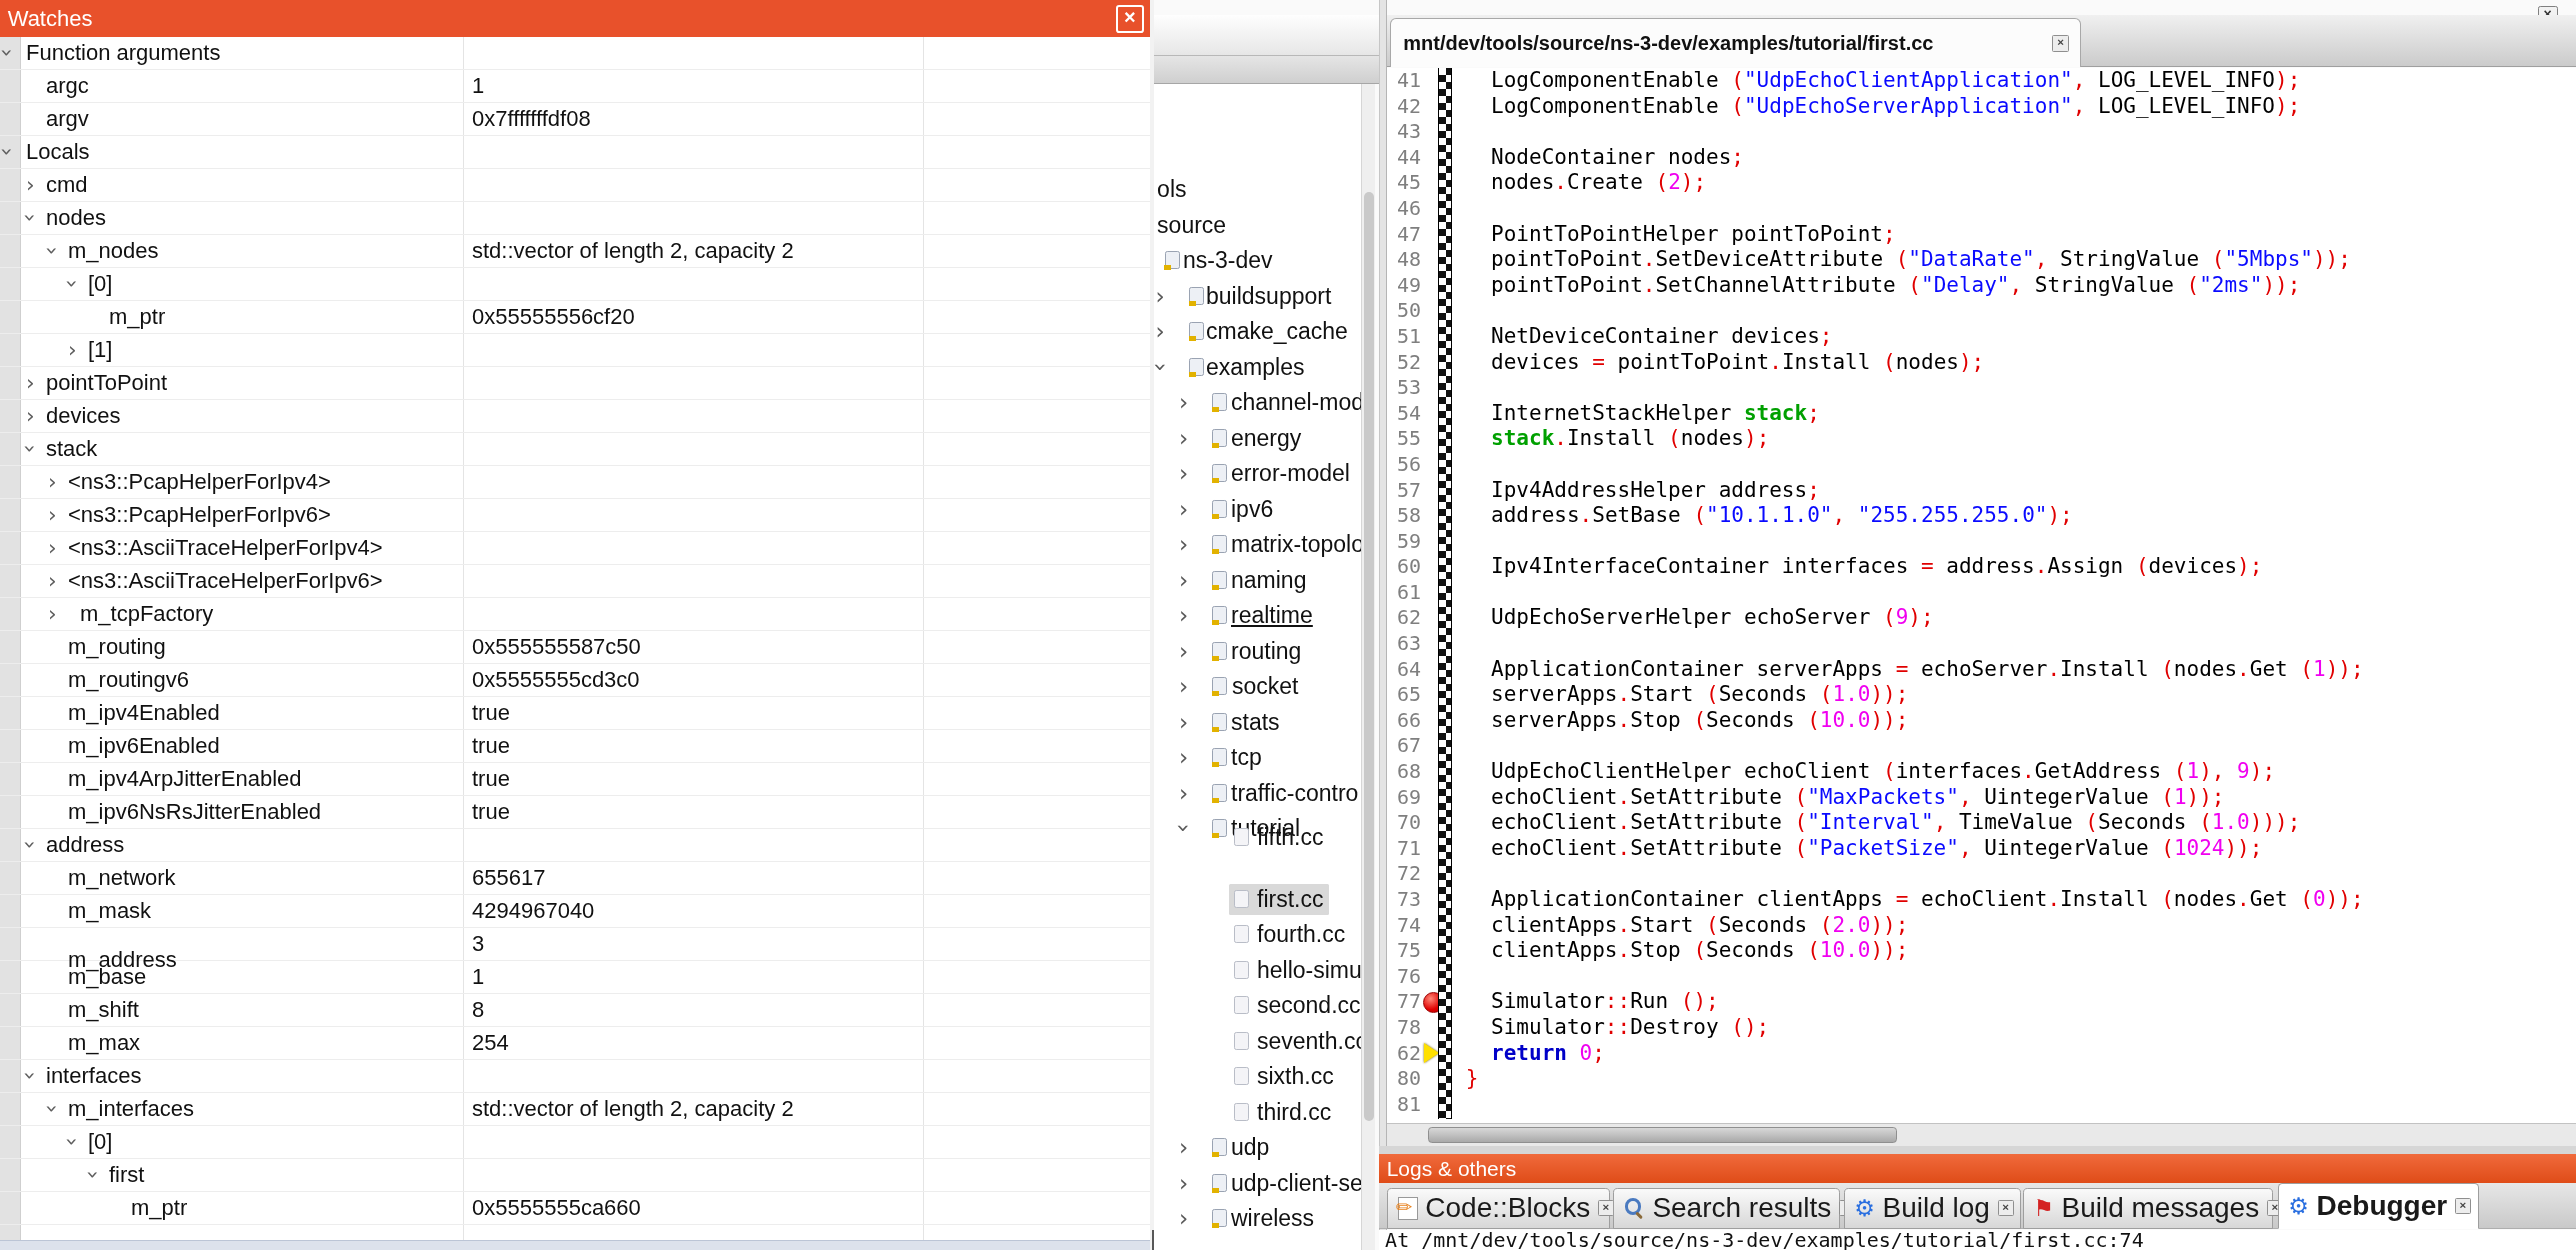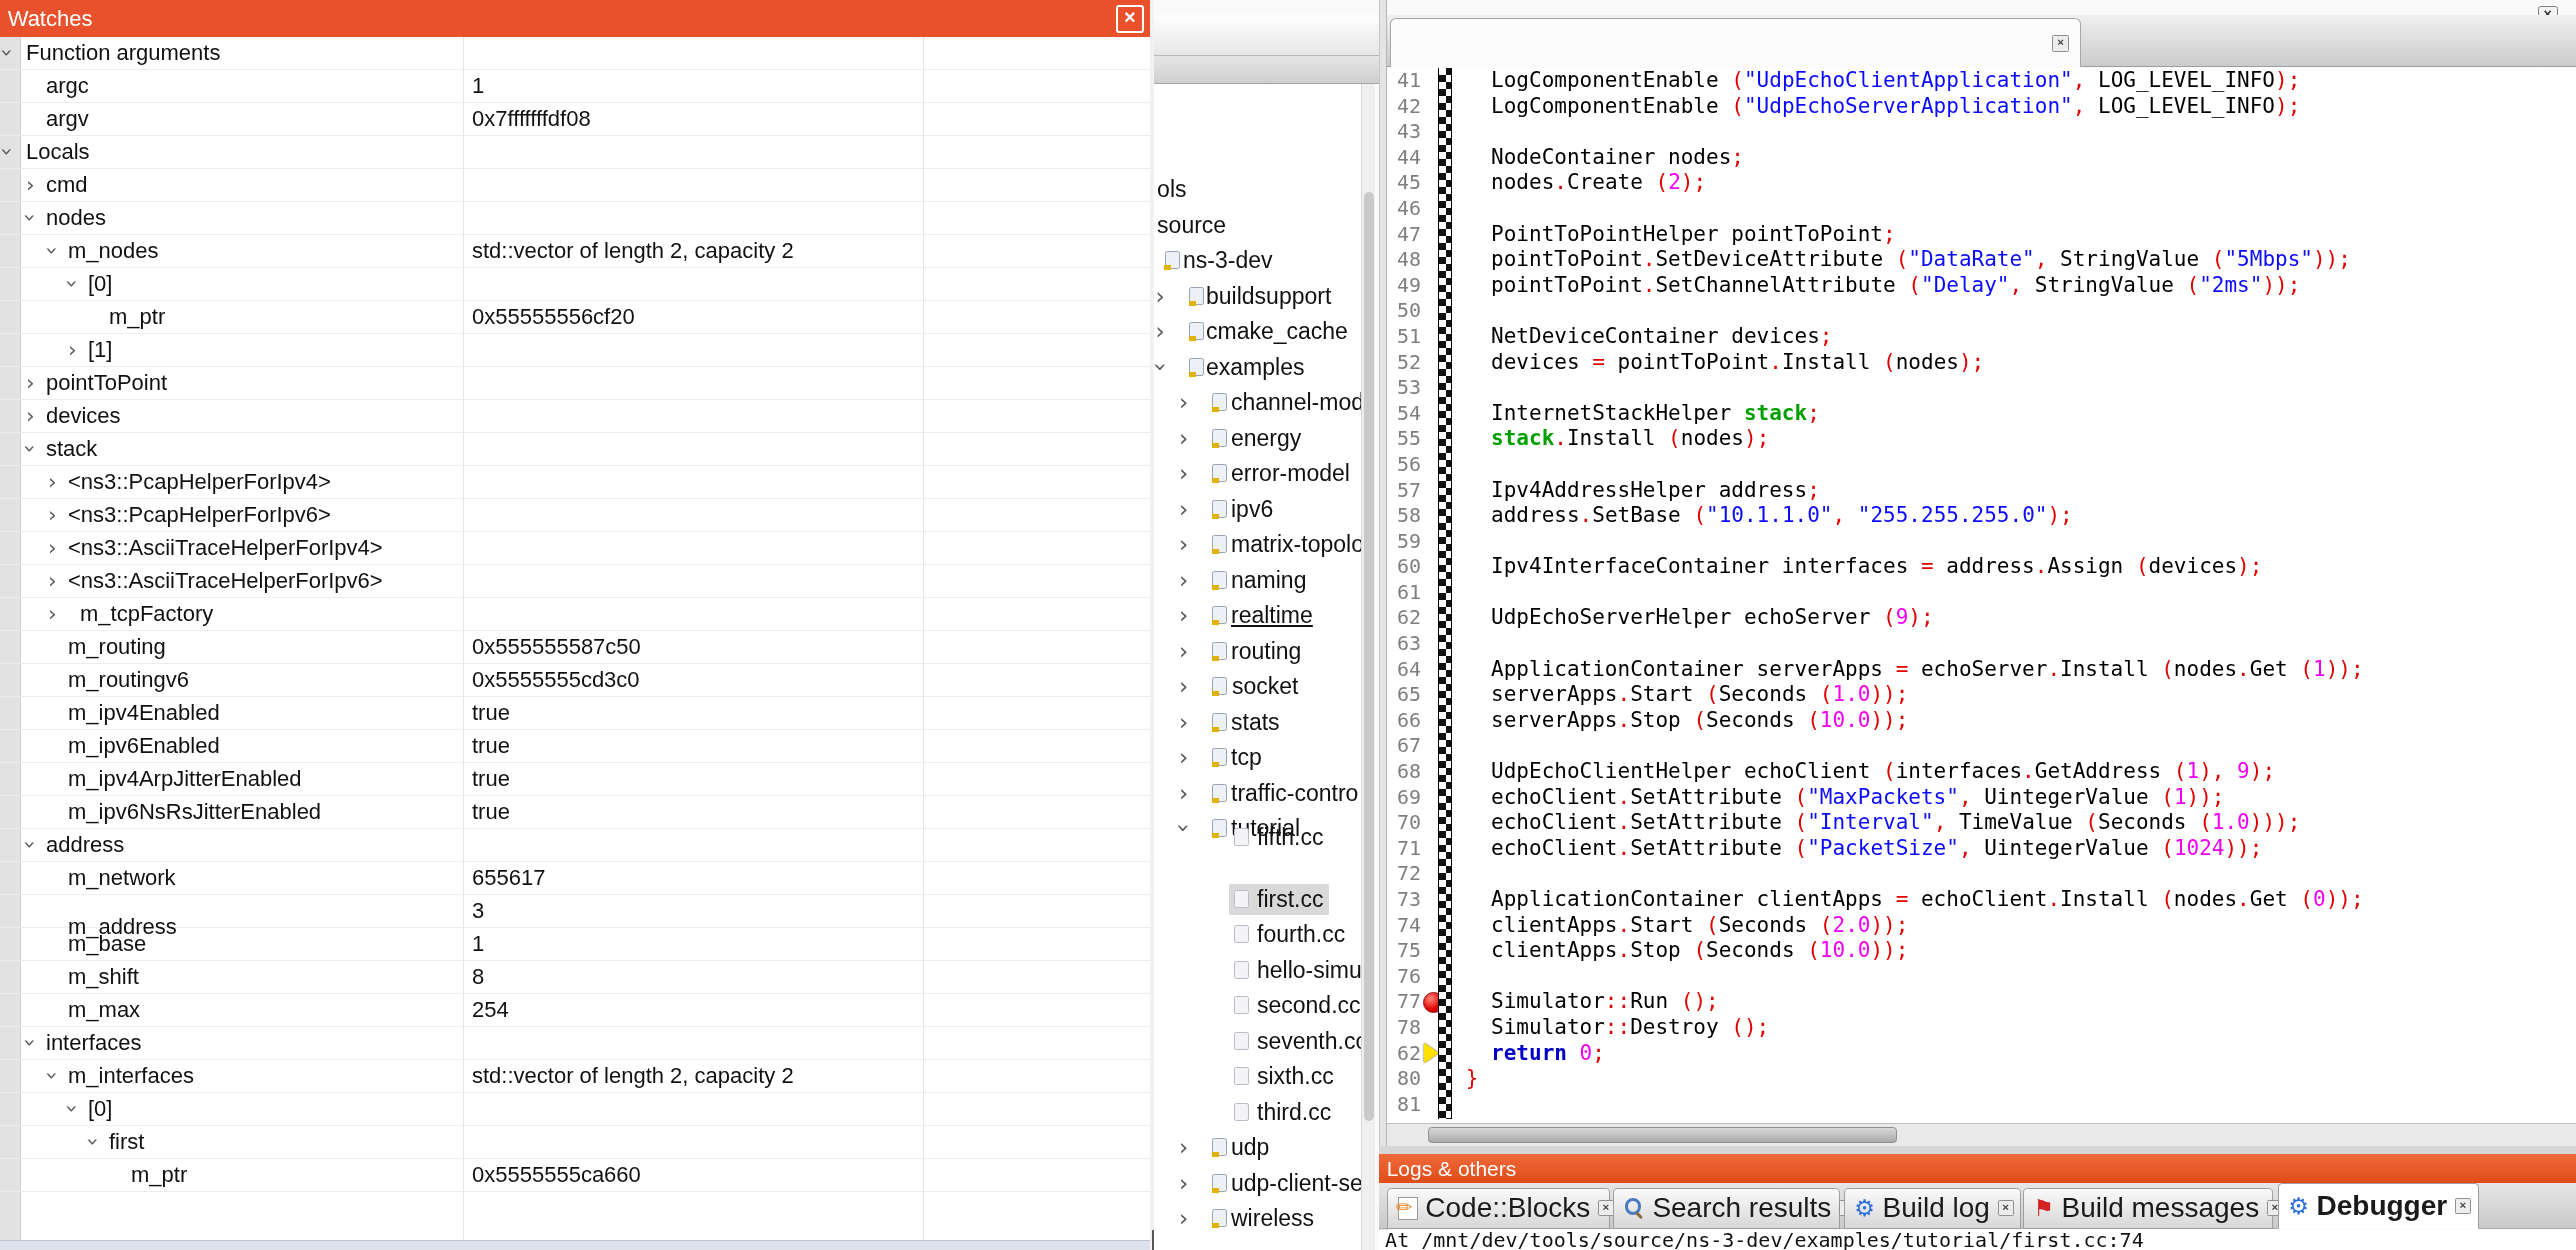--- a/index.html
+++ b/index.html
@@ -204,20 +204,24 @@
         </div>
         <div class="wrow">
           <span class="wchev chev-down" style="left: 26px;">›</span>
           <span class="wname" style="left: 46px;">address</span>
         </div>
         <div class="wrow">
           <span class="wname" style="left: 68px;">m_network</span>
           <span class="wval">655617</span>
         </div>
         <div class="wrow">
+          <span class="wname" style="left: 68px;">m_mask</span>
+          <span class="wval">4294967040</span>
+        </div>
+        <div class="wrow">
           <span class="wname" style="left: 68px; margin-top: 16px;">m_address</span>
           <span class="wval">3</span>
         </div>
         <div class="wrow">
           <span class="wname" style="left: 68px;">m_base</span>
           <span class="wval">1</span>
         </div>
         <div class="wrow">
           <span class="wname" style="left: 68px;">m_shift</span>
           <span class="wval">8</span>
@@ -396,20 +400,21 @@
         <span class="tlabel" style="left: 77px;">wireless</span>
       </div>
     </div>
   <div id="tree-vscroll">
     <div id="tree-vthumb"></div>
   </div>
 
   <div id="edit-divider"></div>
   <div id="tabstrip"></div>
   <div id="filetab">
+    <div id="filetab-label">mnt/dev/tools/source/ns-3-dev/examples/tutorial/first.cc</div>
     <div id="filetab-close" class="boxx">×</div>
   </div>
   <div id="editor-bg"></div>
   <div id="code-lines">
       <div class="cl">
         <div class="ln">41</div>
         <div class="mk"></div>
         <div class="chkgap"></div>
         <div class="codetxt"><span class="cd">  LogComponentEnable </span><span class="co">(</span><span class="cs">"UdpEchoClientApplication"</span><span class="co">,</span><span class="cd"> LOG_LEVEL_INFO</span><span class="co">);</span></div>
       </div>

